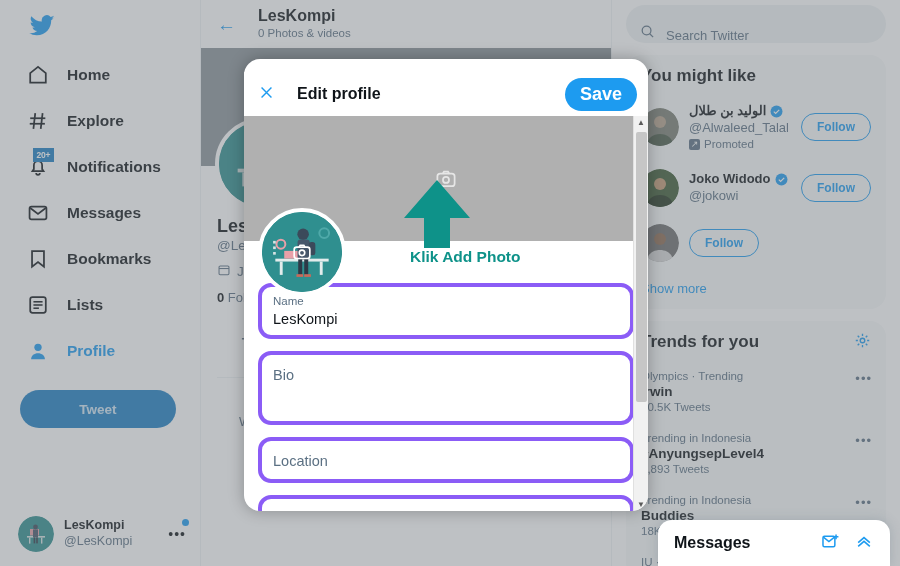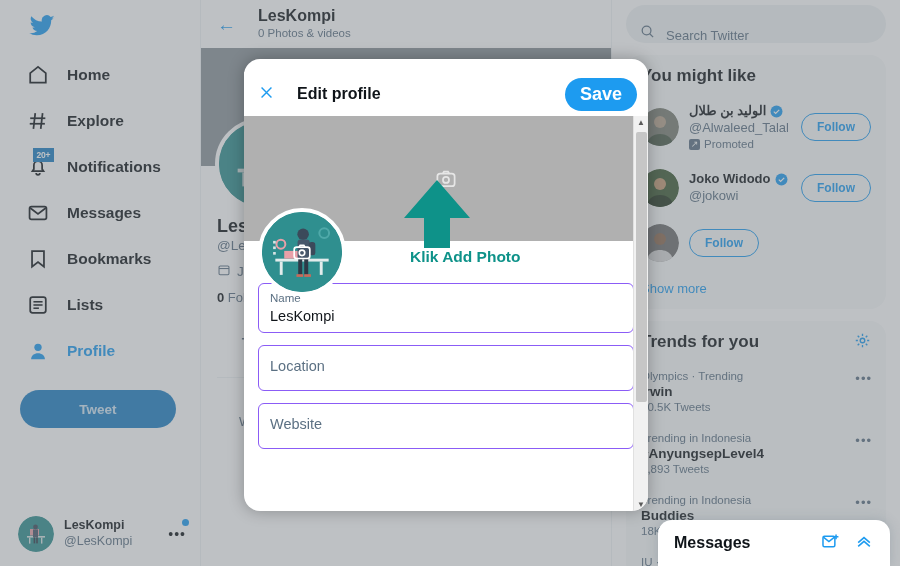--- a/index.html
+++ b/index.html
@@ -295,22 +295,22 @@
   }
   .avatar-cam {
     position: absolute; left: 50%; top: 50%;
     transform: translate(-50%,-50%);
     width: 24px; height: 24px; border-radius: 6px;
     display: flex; align-items: center; justify-content: center;
     z-index: 4;
   }
   .fields { padding: 42px 14px 0 14px; }
   .field {
-    border: 1px solid #8b5cf6;
-    border-radius: 6px;
+    border: 4px solid #8b5cf6;
+    border-radius: 13px;
     padding: 7px 11px 8px 11px;
     margin-bottom: 12px;
     background: #fff;
   }
   .field-label { font-size: 11.5px; color: #5b7083; line-height: 1.3; }
   .field-value { font-size: 14.5px; color: #0f1419; margin-top: 2px; }
   .field-ph { font-size: 14.5px; color: #5b7083; }
   .field.bio { height: 74px; padding-top: 12px; }
   .field.location { height: 46px; padding-top: 12px; }
   .field.website { height: 46px; padding-top: 12px; }
@@ -696,20 +696,23 @@
           </svg>
         </span>
       </div>
 
       <div class="fields">
         <div class="field">
           <div class="field-label">Name</div>
           <div class="field-value">LesKompi</div>
         </div>
 
+        <div class="field bio">
+          <div class="field-ph">Bio</div>
+        </div>
 
         <div class="field location">
           <div class="field-ph">Location</div>
         </div>
 
         <div class="field website">
           <div class="field-ph">Website</div>
         </div>
       </div>
 

